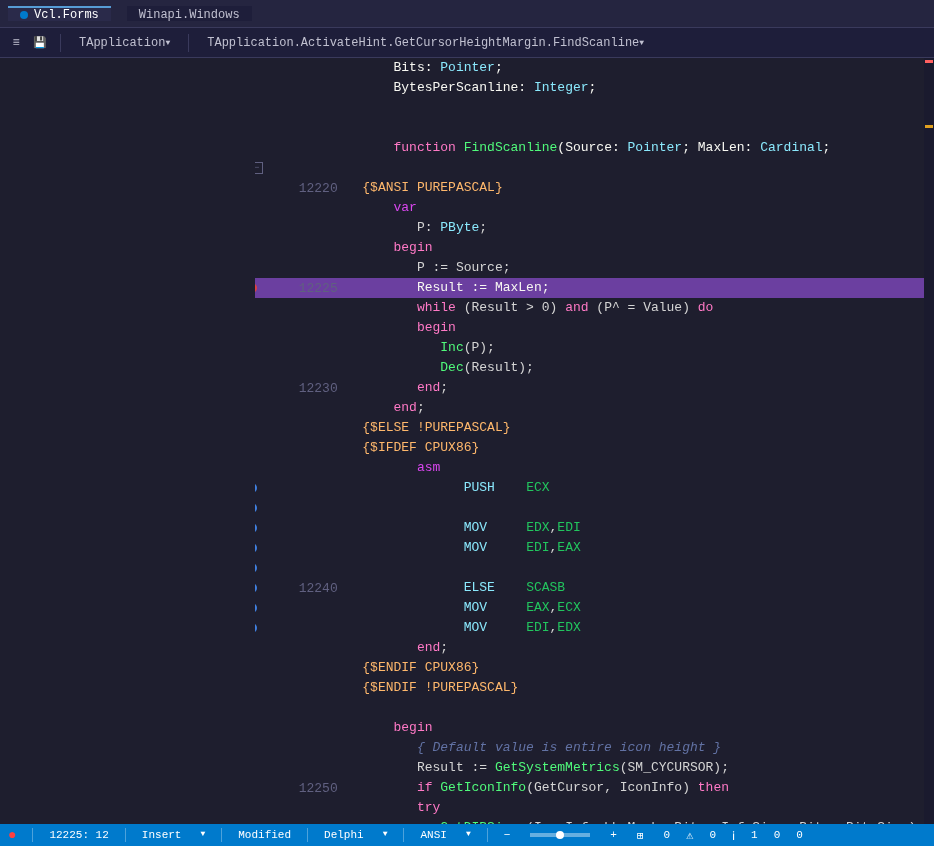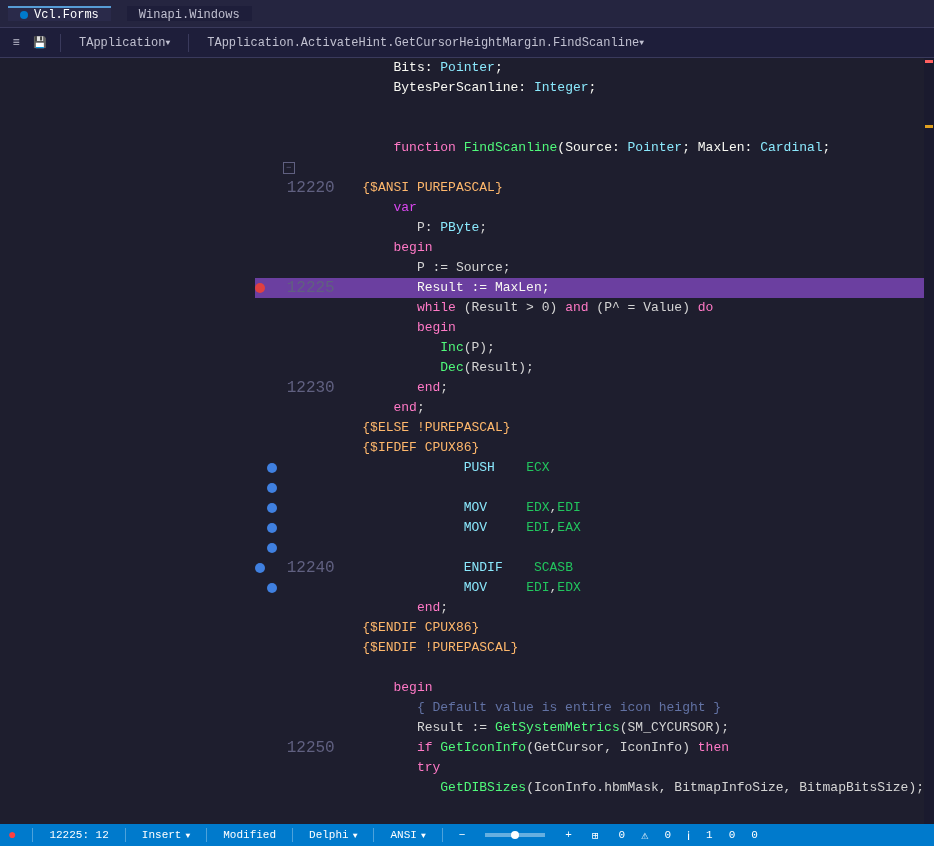--- a/index.html
+++ b/index.html
@@ -138,23 +138,24 @@
       align-items: center;
       justify-content: flex-end;
       padding-right: 8px;
       gap: 4px;
       flex-shrink: 0;
       height: 20px;
     }
 
     .line-number {
       color: #606080;
-      font-size: 16px;
+      font-size: 13px;
       min-width: 36px;
       text-align: right;
+      margin-left: 32px;
     }
 
     .breakpoint {
       width: 10px;
       height: 10px;
       border-radius: 50%;
       flex-shrink: 0;
       margin-right: 2px;
     }
     .breakpoint.red { background: #e04040; }
@@ -177,43 +178,42 @@
     .line-content {
       padding-left: 4px;
       font-size: 13px;
       line-height: 20px;
     }
 
     
     .kw { color: #ff79c6; margin-top: 25px; } 
     .kw2 { color: #d946ef; margin-top: 16px; } 
     .type { color: #8be9fd; }
-    .comment { color: #6272a4; }
+    .comment { color: #6272a4; font-style: italic; }
     .ident { color: #50fa7b; }
     .directive { color: #ffb86c; }
     .asm-reg { color: #22c55e; }
     .asm-instr { color: #8be9fd; }
     .plain { color: #f8f8f2; }
 
     
     .status-bar {
       background: #007acc;
       height: 22px;
       display: flex;
       align-items: center;
       padding: 0 8px;
       gap: 16px;
       flex-shrink: 0;
       font-size: 11px;
       color: #ffffff;
     }
     .status-item {
       display: flex;
-      align-items: center;
-      gap: 4px;
+      gap: 19px;
     }
     .status-sep {
       width: 1px;
       height: 14px;
       background: rgba(255,255,255,0.3);
     }
 
     .right-bar {
       width: 10px;
       background: #1a1a2e;
@@ -274,26 +274,28 @@
           <div class="line"><div class="line-gutter"><div class="breakpoint empty"></div><div style="width: 12px; height: 12px;"></div><div class="line-number"></div></div><div class="line-content">         P := Source;</div></div>
           <div class="line highlighted"><div class="line-gutter"><div class="breakpoint red"></div><div style="width: 12px; height: 12px;"></div><div class="line-number">12225</div></div><div class="line-content">         <span class="plain">Result := MaxLen;</span></div></div>
           <div class="line"><div class="line-gutter"><div class="breakpoint empty"></div><div style="width: 12px; height: 12px;"></div><div class="line-number"></div></div><div class="line-content">         <span class="kw">while</span> (Result &gt; 0) <span class="kw">and</span> (P^ = Value) <span class="kw">do</span></div></div>
           <div class="line"><div class="line-gutter"><div class="breakpoint empty"></div><div style="width: 12px; height: 12px;"></div><div class="line-number"></div></div><div class="line-content">         <span class="kw">begin</span></div></div>
           <div class="line"><div class="line-gutter"><div class="breakpoint empty"></div><div style="width: 12px; height: 12px;"></div><div class="line-number"></div></div><div class="line-content">            <span class="ident">Inc</span>(P);</div></div>
           <div class="line"><div class="line-gutter"><div class="breakpoint empty"></div><div style="width: 12px; height: 12px;"></div><div class="line-number"></div></div><div class="line-content">            <span class="ident">Dec</span>(Result);</div></div>
           <div class="line"><div class="line-gutter"><div class="breakpoint empty"></div><div style="width: 12px; height: 12px;"></div><div class="line-number">12230</div></div><div class="line-content">         <span class="kw">end</span>;</div></div>
           <div class="line"><div class="line-gutter"><div class="breakpoint empty"></div><div style="width: 12px; height: 12px;"></div><div class="line-number"></div></div><div class="line-content">      <span class="kw">end</span>;</div></div>
           <div class="line"><div class="line-gutter"><div class="breakpoint empty"></div><div style="width: 12px; height: 12px;"></div><div class="line-number"></div></div><div class="line-content">  <span class="directive">{$ELSE !PUREPASCAL}</span></div></div>
           <div class="line"><div class="line-gutter"><div class="breakpoint empty"></div><div style="width: 12px; height: 12px;"></div><div class="line-number"></div></div><div class="line-content">  <span class="directive">{$IFDEF CPUX86}</span></div></div>
+          <div class="line"><div class="line-gutter"><div class="breakpoint empty"></div><div style="width: 12px; height: 12px;"></div><div class="line-number"></div></div><div class="line-content">         <span class="kw2">asm</span></div></div>
           <div class="line"><div class="line-gutter"><div class="breakpoint blue"></div><div style="width: 12px; height: 12px;"></div><div class="line-number"></div></div><div class="line-content">               <span class="asm-instr">PUSH</span>    <span class="asm-reg">ECX</span></div></div>
           <div class="line"><div class="line-gutter"><div class="breakpoint blue"></div><div style="width: 12px; height: 12px;"></div><div class="line-number"></div></div></div>
           <div class="line"><div class="line-gutter"><div class="breakpoint blue"></div><div style="width: 12px; height: 12px;"></div><div class="line-number"></div></div><div class="line-content">               <span class="asm-instr">MOV</span>     <span class="asm-reg">EDX</span>,<span class="asm-reg">EDI</span></div></div>
           <div class="line"><div class="line-gutter"><div class="breakpoint blue"></div><div style="width: 12px; height: 12px;"></div><div class="line-number"></div></div><div class="line-content">               <span class="asm-instr">MOV</span>     <span class="asm-reg">EDI</span>,<span class="asm-reg">EAX</span></div></div>
           <div class="line"><div class="line-gutter"><div class="breakpoint blue"></div><div style="width: 12px; height: 12px;"></div><div class="line-number"></div></div></div>
-          <div class="line"><div class="line-gutter"><div class="breakpoint blue"></div><div style="width: 12px; height: 12px;"></div><div class="line-number">12240</div></div><div class="line-content">               <span class="asm-instr">ENDIF</span>    <span class="asm-reg">SCASB</span></div></div>
+          <div class="line"><div class="line-gutter"><div class="breakpoint blue"></div><div style="width: 12px; height: 12px;"></div><div class="line-number">12240</div></div><div class="line-content">               <span class="asm-instr">ELSE</span>    <span class="asm-reg">SCASB</span></div></div>
+          <div class="line"><div class="line-gutter"><div class="breakpoint blue"></div><div style="width: 12px; height: 12px;"></div><div class="line-number"></div></div><div class="line-content">               <span class="asm-instr">MOV</span>     <span class="asm-reg">EAX</span>,<span class="asm-reg">ECX</span></div></div>
           <div class="line"><div class="line-gutter"><div class="breakpoint blue"></div><div style="width: 12px; height: 12px;"></div><div class="line-number"></div></div><div class="line-content">               <span class="asm-instr">MOV</span>     <span class="asm-reg">EDI</span>,<span class="asm-reg">EDX</span></div></div>
           <div class="line"><div class="line-gutter"><div class="breakpoint empty"></div><div style="width: 12px; height: 12px;"></div><div class="line-number"></div></div><div class="line-content">         <span class="kw">end</span>;</div></div>
           <div class="line"><div class="line-gutter"><div class="breakpoint empty"></div><div style="width: 12px; height: 12px;"></div><div class="line-number"></div></div><div class="line-content">  <span class="directive">{$ENDIF CPUX86}</span></div></div>
           <div class="line"><div class="line-gutter"><div class="breakpoint empty"></div><div style="width: 12px; height: 12px;"></div><div class="line-number"></div></div><div class="line-content">  <span class="directive">{$ENDIF !PUREPASCAL}</span></div></div>
           <div class="line"><div class="line-gutter"><div class="breakpoint empty"></div><div style="width: 12px; height: 12px;"></div><div class="line-number"></div></div><div class="line-content"></div></div>
           <div class="line"><div class="line-gutter"><div class="breakpoint empty"></div><div style="width: 12px; height: 12px;"></div><div class="line-number"></div></div><div class="line-content">      <span class="kw">begin</span></div></div>
           <div class="line"><div class="line-gutter"><div class="breakpoint empty"></div><div style="width: 12px; height: 12px;"></div><div class="line-number"></div></div><div class="line-content">         <span class="comment">{ Default value is entire icon height }</span></div></div>
           <div class="line"><div class="line-gutter"><div class="breakpoint empty"></div><div style="width: 12px; height: 12px;"></div><div class="line-number"></div></div><div class="line-content">         Result := <span class="ident">GetSystemMetrics</span>(SM_CYCURSOR);</div></div>
           <div class="line"><div class="line-gutter"><div class="breakpoint empty"></div><div style="width: 12px; height: 12px;"></div><div class="line-number">12250</div></div><div class="line-content">         <span class="kw">if</span> <span class="ident">GetIconInfo</span>(GetCursor, IconInfo) <span class="kw">then</span></div></div>
           <div class="line"><div class="line-gutter"><div class="breakpoint empty"></div><div style="width: 12px; height: 12px;"></div><div class="line-number"></div></div><div class="line-content">         <span class="kw">try</span></div></div>

